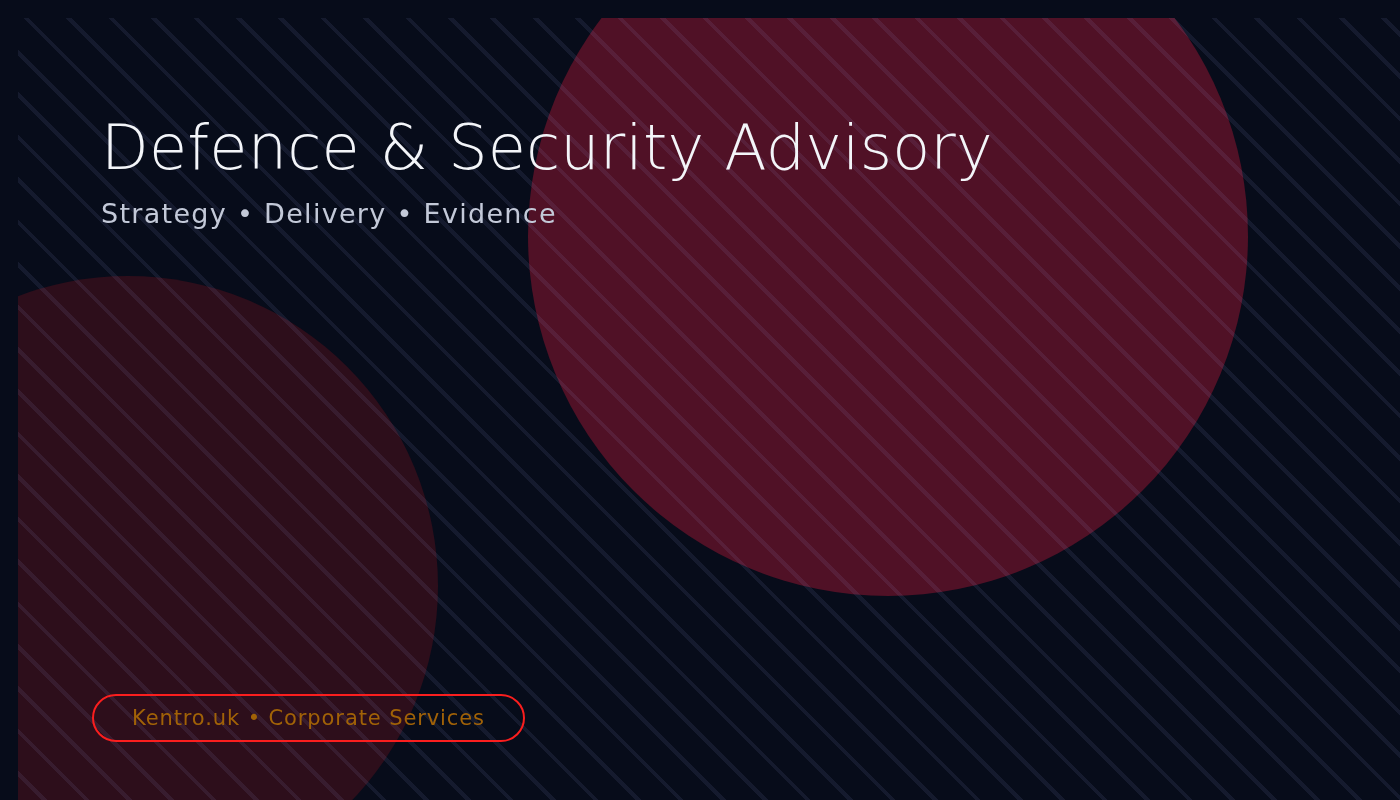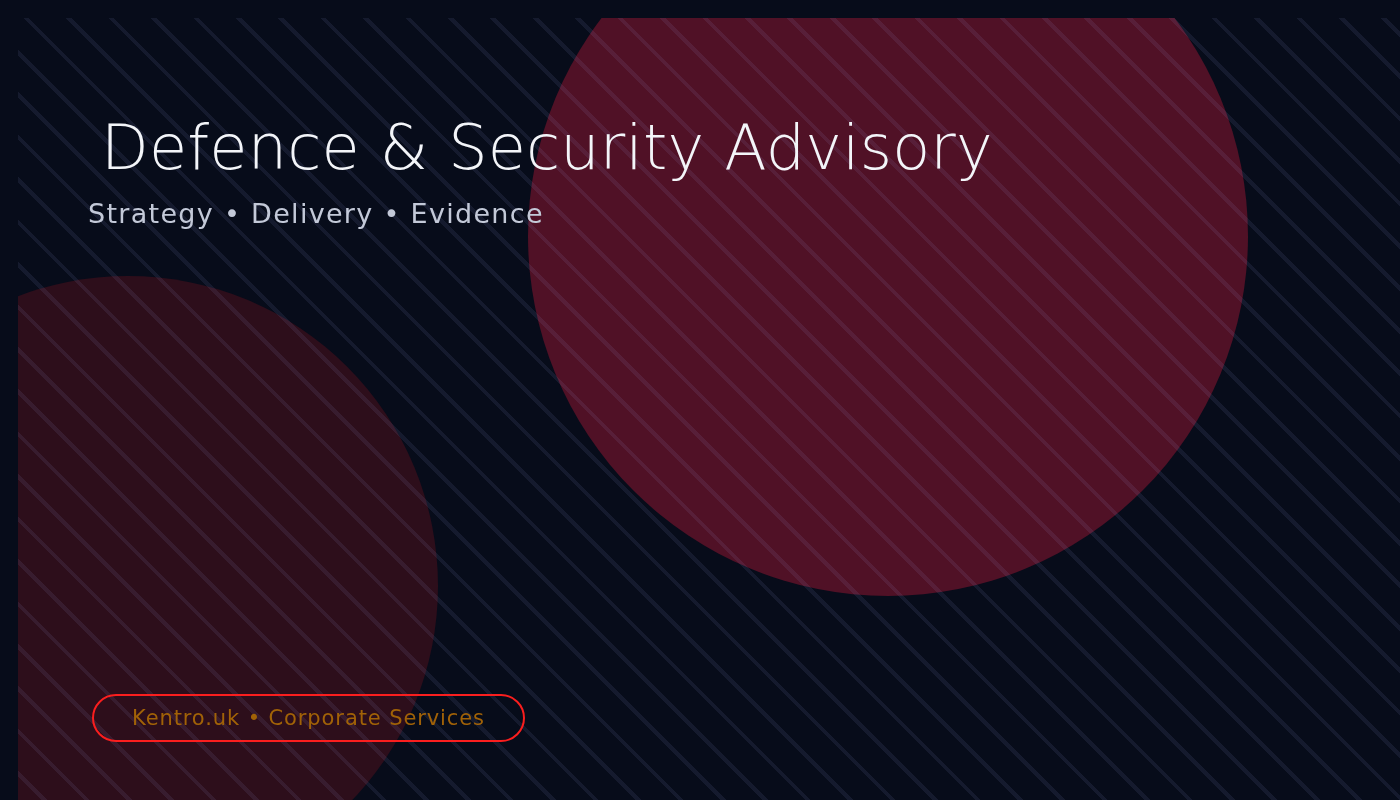--- a/index.html
+++ b/index.html
@@ -75,21 +75,21 @@
     font-size: 62px;
     font-weight: 300;
     line-height: 1.08;
     color: #f3f5f9;
     white-space: nowrap;
     letter-spacing: 0.2px;
   }
 
   .subtitle {
     position: absolute;
-    left: 61px;
+    left: 74px;
     top: 171px;
     font-size: 27px;
     font-weight: 400;
     line-height: 1.2;
     color: #c3c9d8;
     white-space: nowrap;
     letter-spacing: 1.3px;
   }
 
   .badge {

